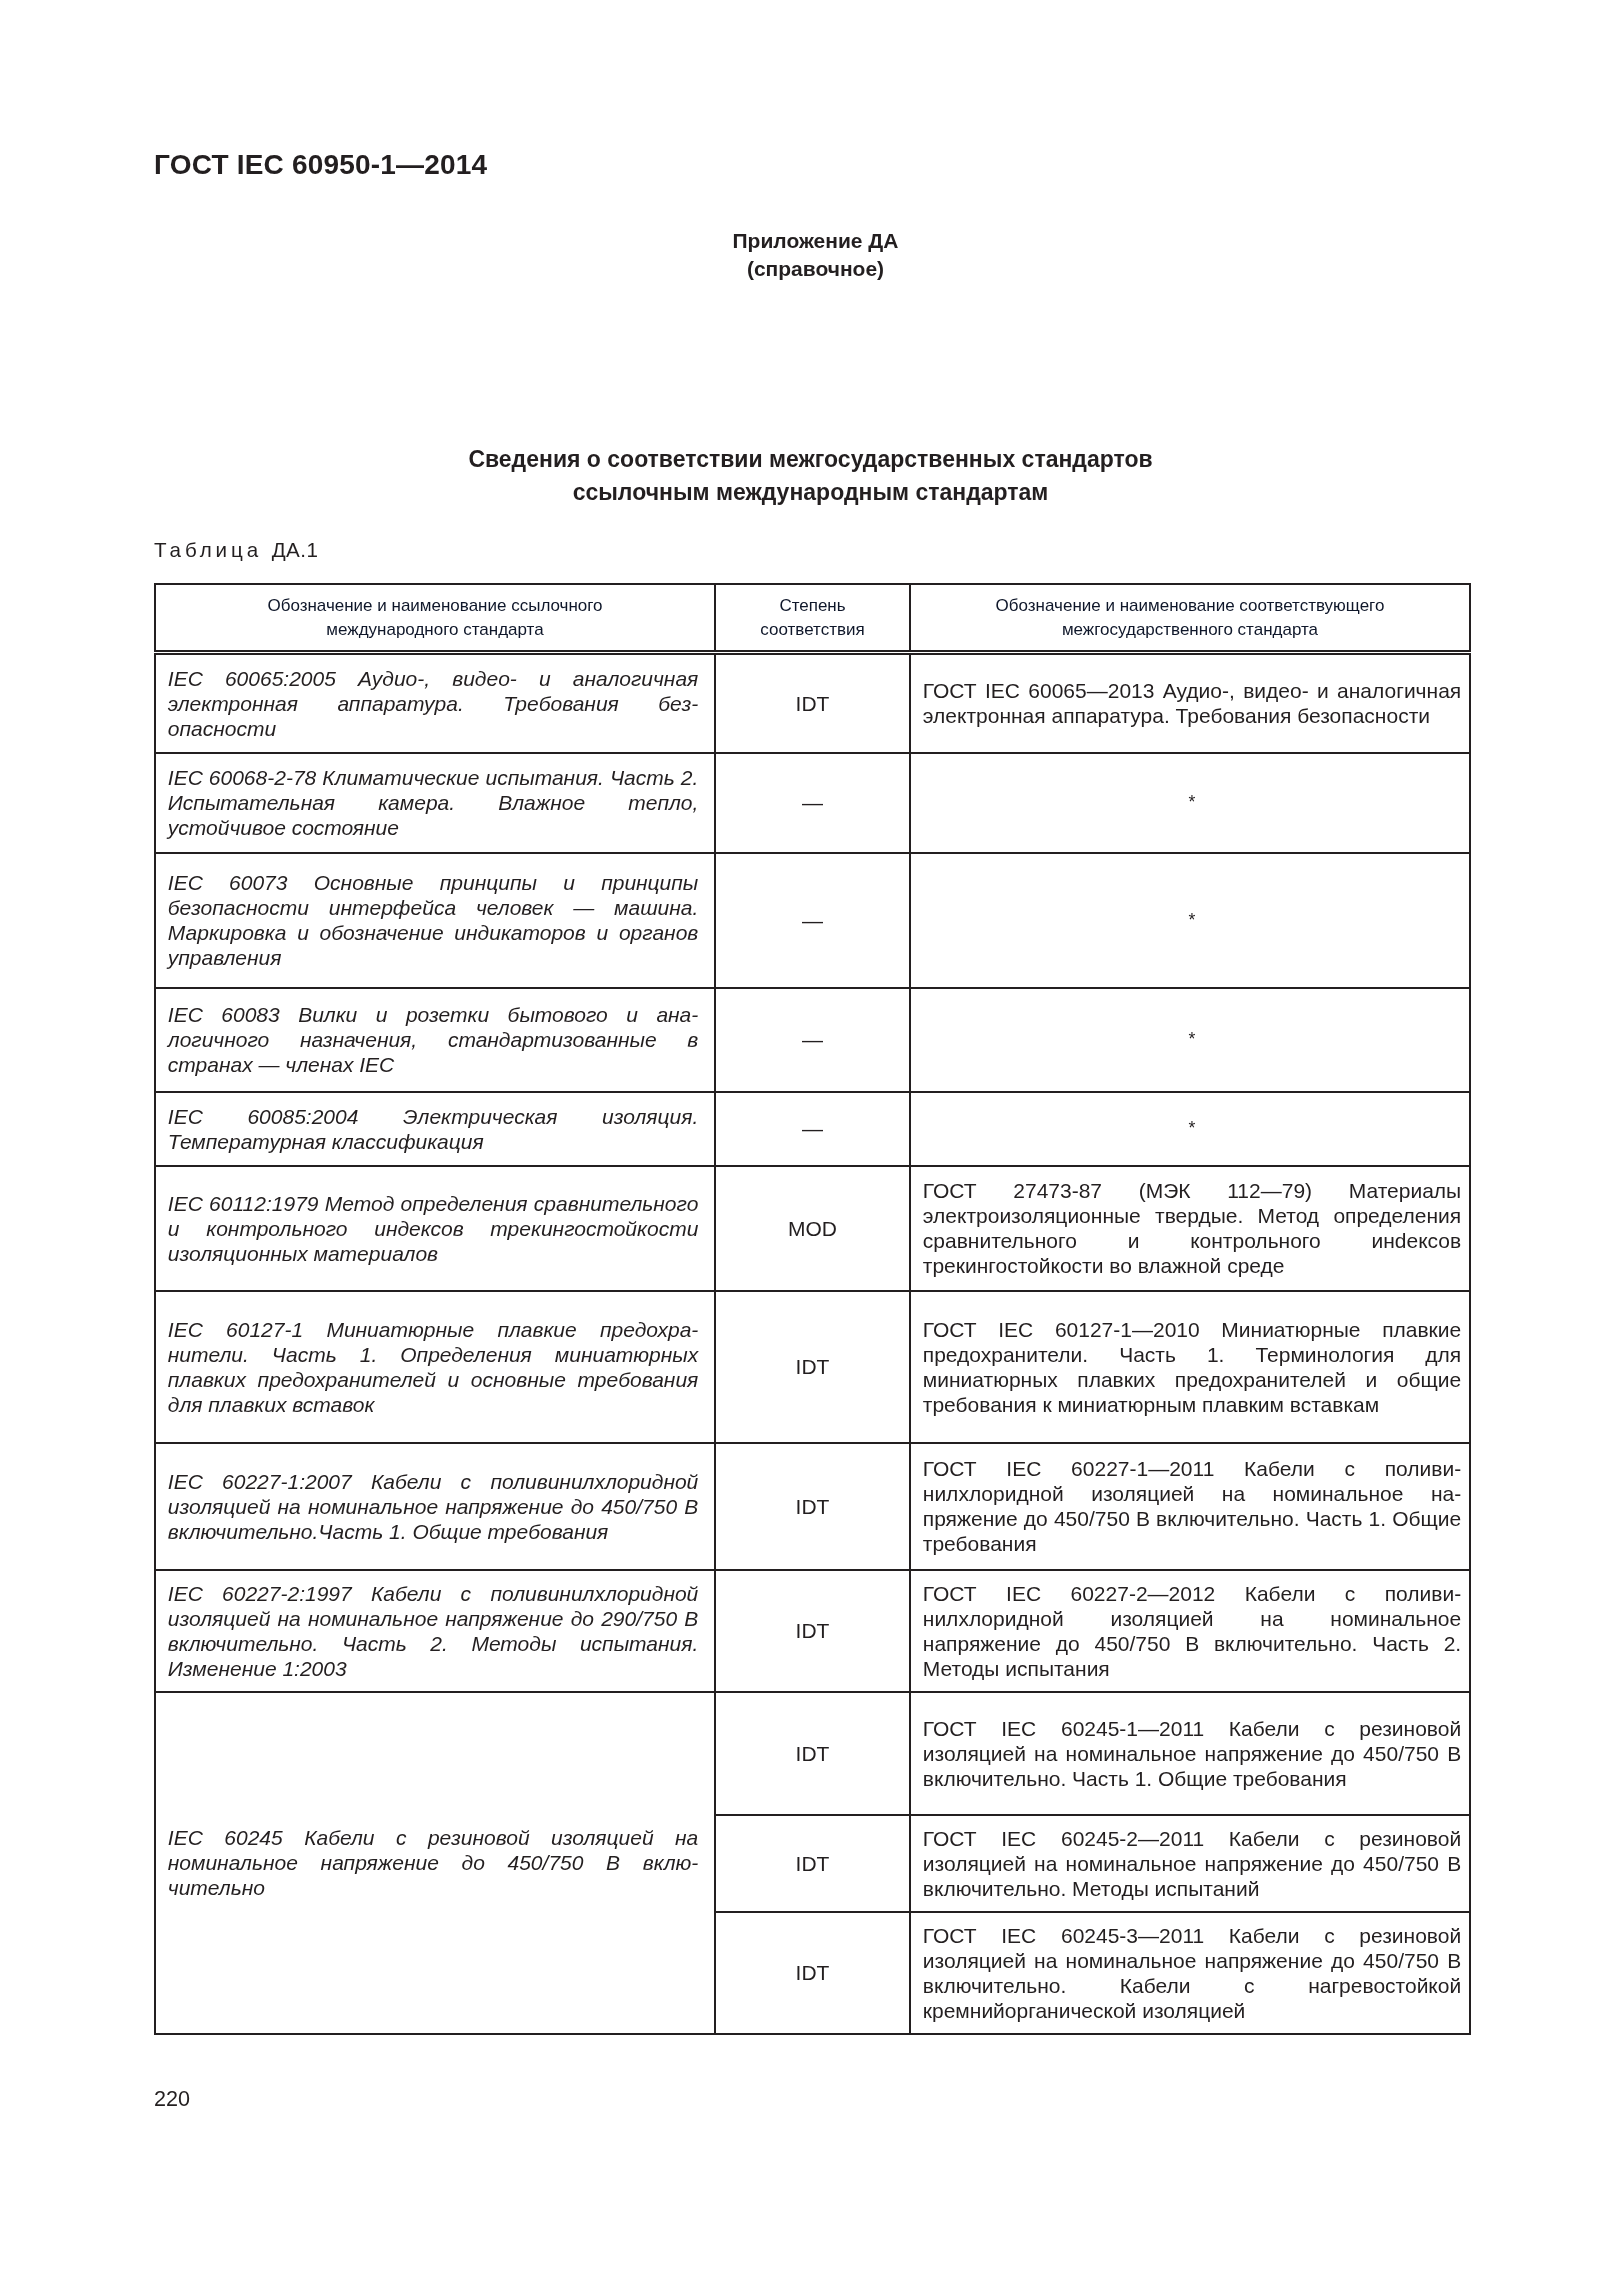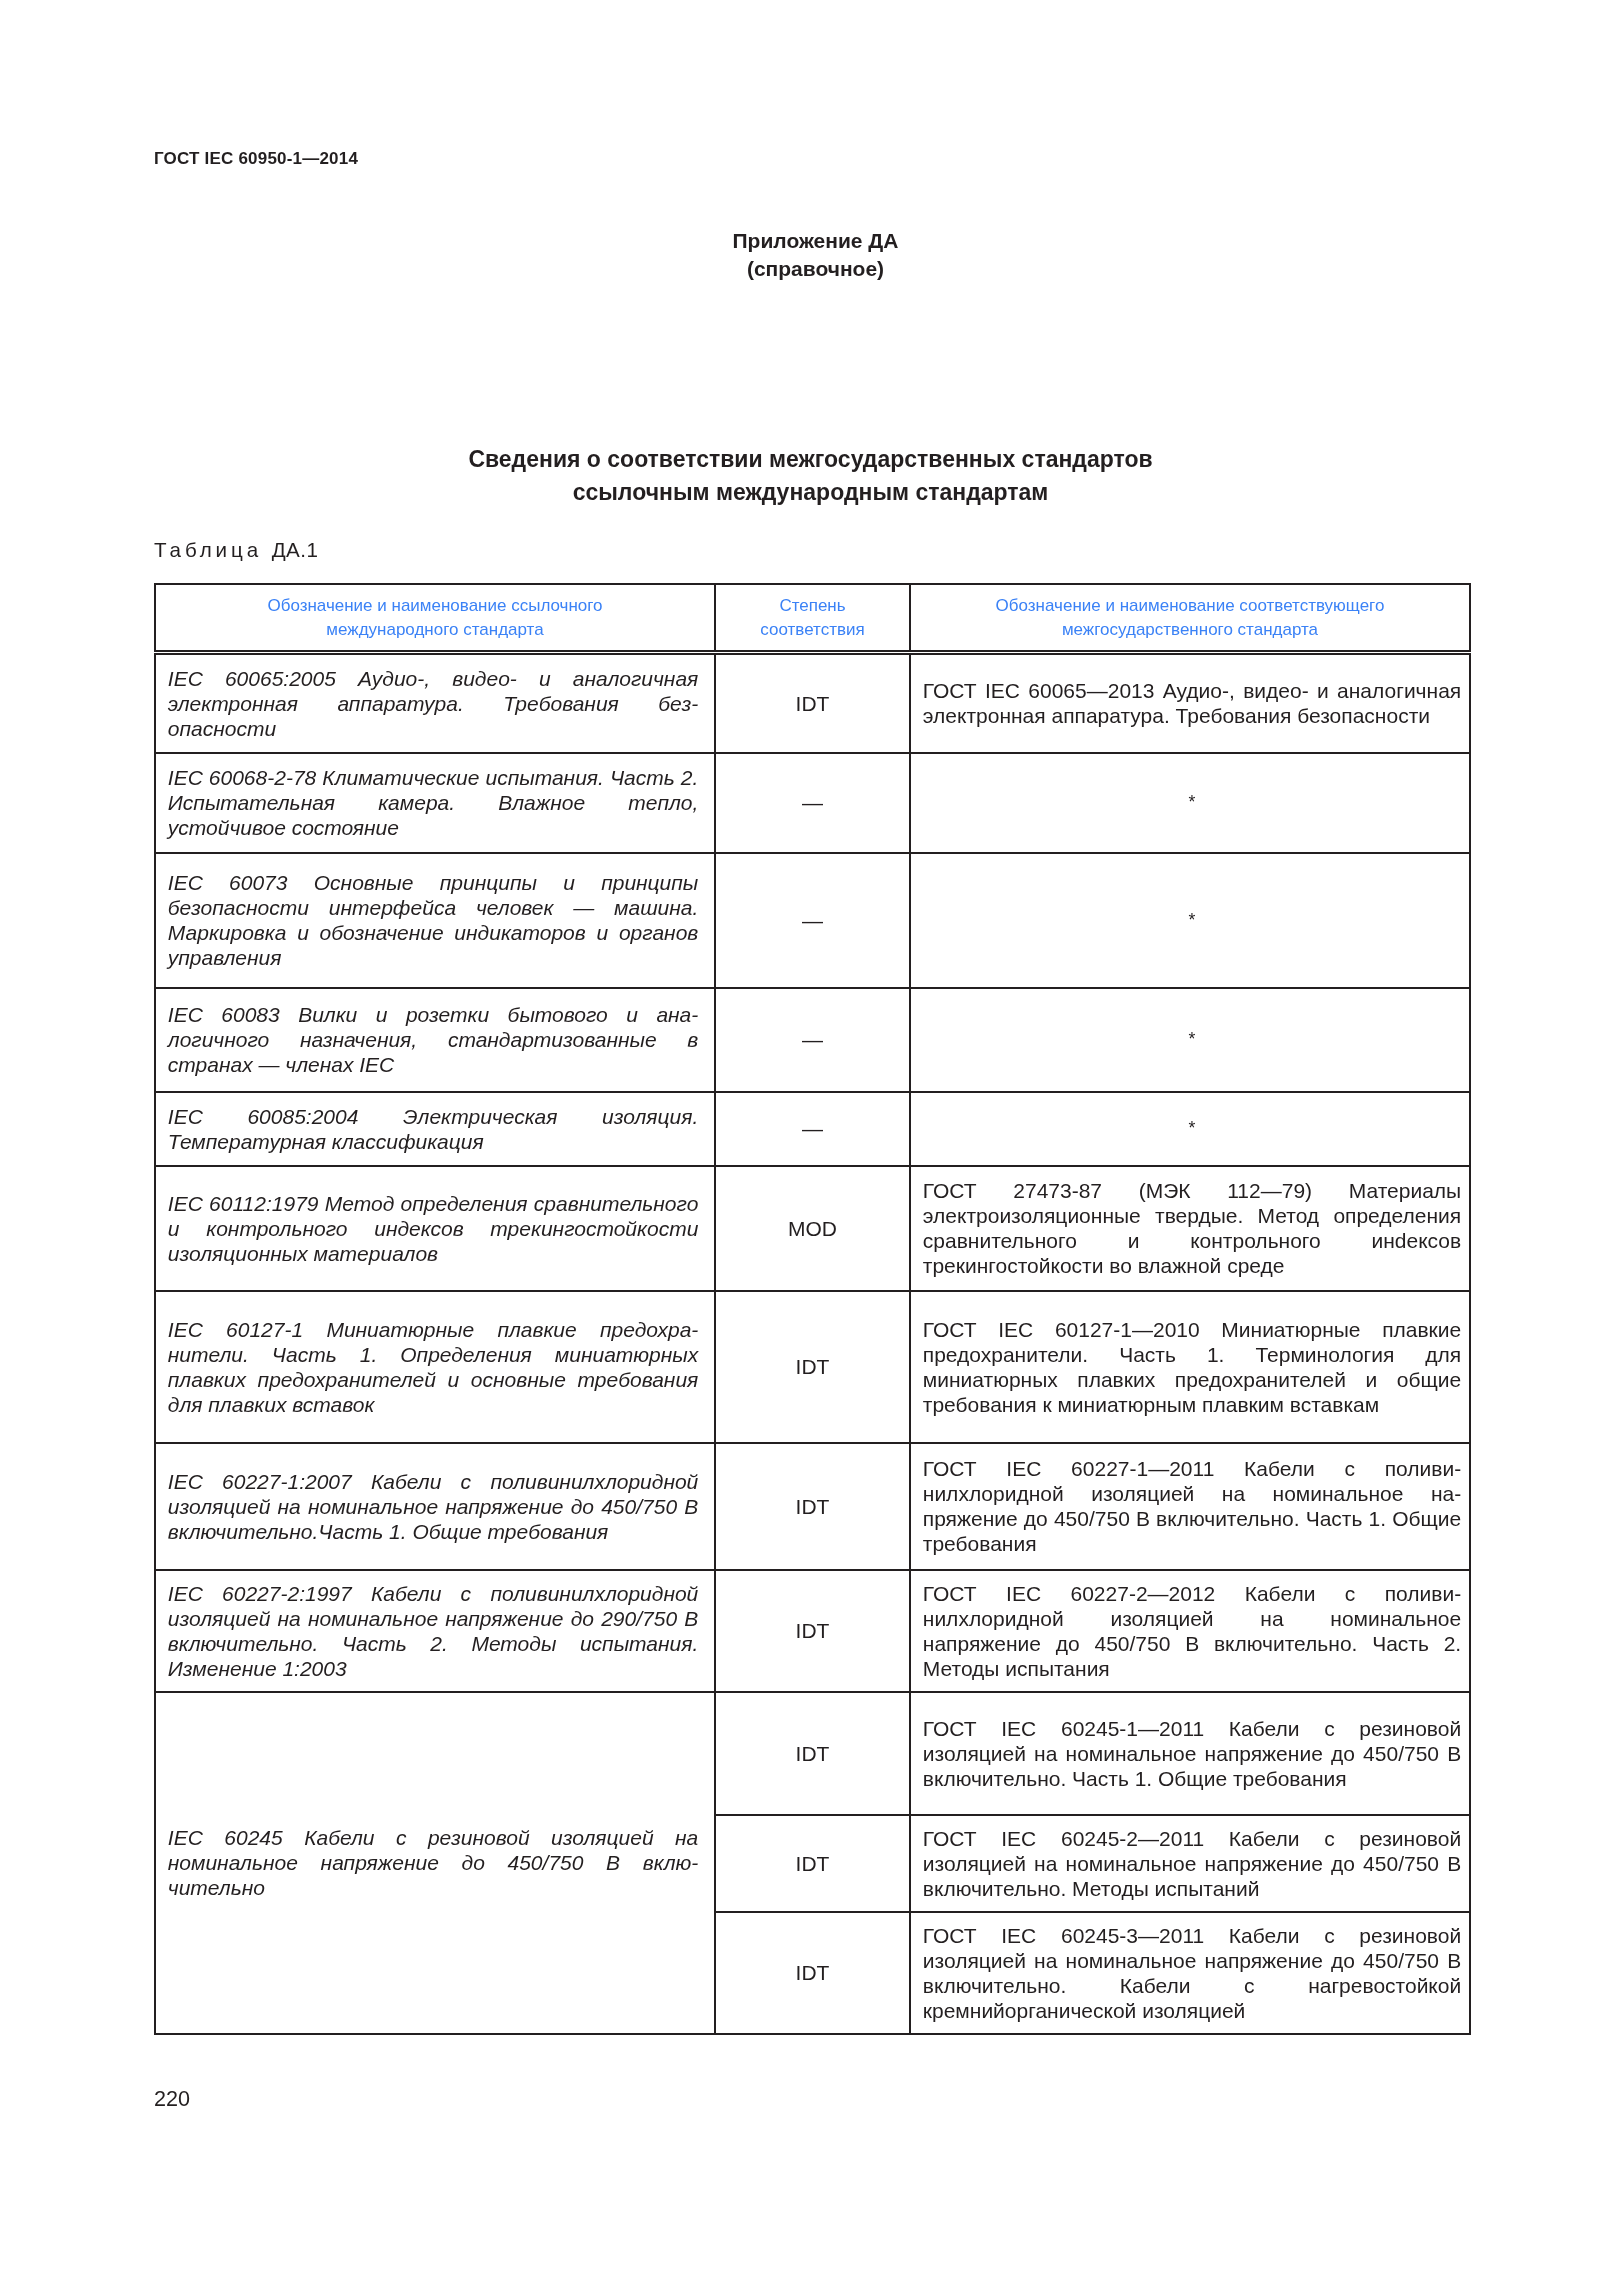--- a/index.html
+++ b/index.html
@@ -1,28 +1,28 @@
 <!DOCTYPE html>
 <html><head>
 <meta charset="utf-8">
 <style>
   html, body { margin:0; padding:0; background:#ffffff; }
   body { width:1621px; height:2293px; position:relative; overflow:hidden;
          font-family:"Liberation Sans", sans-serif; color:#231f20; }
-  .doc-code { position:absolute; left:154px; top:149px; font-size:17px; font-weight:bold; letter-spacing:0.2px; }
+  .doc-code { position:absolute; left:154px; top:149px; font-size:28px; font-weight:bold; letter-spacing:0.2px; }
   .annex { position:absolute; left:0; width:1621px; top:227px; text-align:center; font-size:21px; font-weight:bold; line-height:28px; }
   .annex span { display:block; padding-left:10px; }
   .title { position:absolute; left:0; width:1621px; top:443px; text-align:center; font-size:23px; font-weight:bold; line-height:33px; }
   .title span { display:block; }
   .caption { position:absolute; left:154px; top:538px; font-size:20.6px; letter-spacing:3.9px; }
   .caption .num { letter-spacing:0.5px; }
 
   table.ref { position:absolute; left:154px; top:583px; width:1314px; border-collapse:collapse; table-layout:fixed; }
   table.ref td, table.ref th { border:2px solid #231f20; padding:0; vertical-align:middle; }
-  table.ref th { font-weight:normal; font-size:17px; line-height:23.5px; text-align:center; color:#3b82f6; height:65px; padding:0 11.8px; }
+  table.ref th { font-weight:normal; font-size:17px; line-height:23.5px; text-align:center; color:#0f172a; height:65px; padding:0 11.8px; }
   table.ref thead tr { border-bottom:5.9px double #231f20; }
   table.ref td { font-size:21px; line-height:25px; }
   td.c1 { padding:0 15.7px 0 11.8px !important; text-align:justify; text-align-last:left;font-style:italic; }
   td.c2 { text-align:center; }
   td.c3 { padding:0 7.8px 0 11.8px !important; text-align:justify; text-align-last:left; }
   td.c3.star { text-align:center; text-align-last:center; font-size:17.6px; }
   .page-num { position:absolute; left:154px; top:2086px; font-size:21.6px; }
 </style>
 </head>
 <body>

